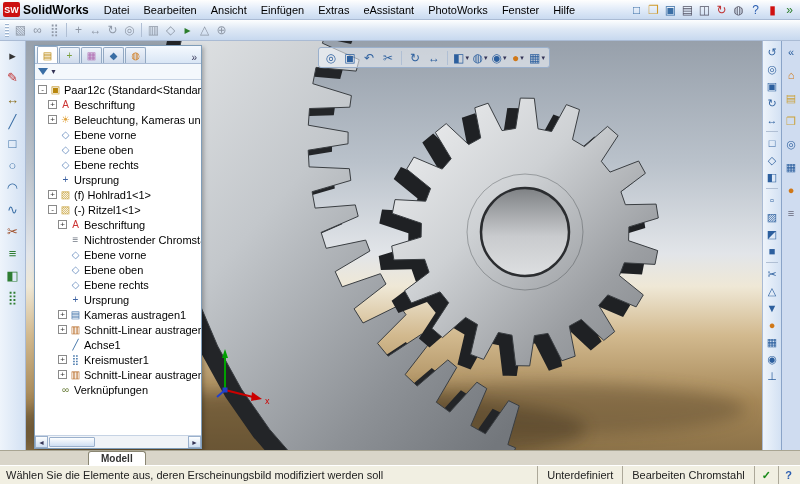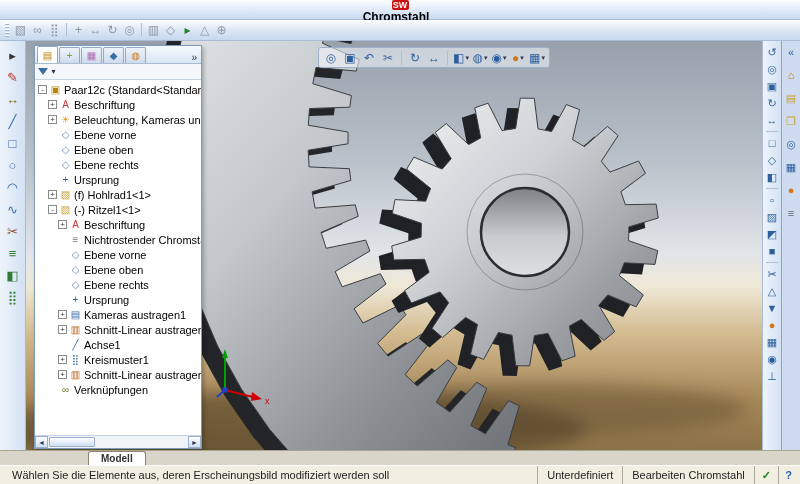--- a/index.html
+++ b/index.html
@@ -2,21 +2,21 @@
 <html><head>
 <meta charset="utf-8">
 <style>
   * { margin:0; padding:0; box-sizing:border-box; }
   html,body { width:800px; height:484px; overflow:hidden; }
   body { font-family:"Liberation Sans", sans-serif; font-size:11px; background:#ece9d8; position:relative; color:#000; }
 
   
   #titlebar { position:absolute; left:0; top:0; width:800px; height:20px;
     background:linear-gradient(#fefefe,#e4edf9 45%,#c9daf0); border-bottom:1px solid #aabbd4;
-    display:flex; align-items:center; z-index:10;flex-direction:column; }
+    display:flex; align-items:center; z-index:10; }
   .logo-badge { width:17px; height:15px; background:#cc1111; color:#fff; font-weight:bold; font-size:9px;
     display:flex; align-items:center; justify-content:center; margin:0 3px; border-radius:2px; }
   .logo-text { font-weight:bold; font-size:12px; margin-right:8px; }
   .menu-item { padding:3px 7px; cursor:default; white-space:nowrap; }
   #quick-icons { margin-left:auto; display:flex; align-items:center; padding-right:2px; }
 
   #toolbar2 { position:absolute; left:0; top:20px; width:800px; height:21px;
     background:linear-gradient(#fdfefe,#dfe9f5 45%,#c7d8ef); border-bottom:1px solid #aabbd4;
     display:flex; align-items:center; padding-left:2px; z-index:10; }
   .grip { width:4px; height:15px; margin:0 3px;
@@ -84,32 +84,43 @@
   
   #doc-tabs { position:absolute; left:0; right:0; bottom:19px; height:15px; background:#d9d5c9;
     border-top:1px solid #a9a593; display:flex; align-items:stretch; padding-left:88px; z-index:8; }
   .vtab { padding:0 12px; display:flex; align-items:center; font-size:10px; color:#333;
     background:#e2ded2; border:1px solid #8a8673; border-bottom:none; border-radius:3px 3px 0 0;
     margin-right:2px; cursor:default;text-align:right; }
   .vtab.active { background:#fff; font-weight:bold; }
 
   #statusbar { position:absolute; left:0; right:0; bottom:0; height:19px; background:#f1efe2;
     border-top:1px solid #fff; display:flex; align-items:center; color:#222; z-index:9; }
-  #status-message { flex:1; padding:0 12px; overflow:hidden; white-space:nowrap; }
+  #status-message { flex:1; padding:0 6px; overflow:hidden; white-space:nowrap; }
   .seg { border-left:1px solid #aca899; height:100%; display:flex; align-items:center;
     padding:0 9px; white-space:nowrap; }
   .seg.check { color:#1a8a1a; font-weight:bold; padding:0 7px; }
   .seg.help { width:20px; justify-content:center; color:#2a5db0; font-weight:bold; margin-right:2px; }
 </style>
 </head>
 <body>
 
 <div id="titlebar">
   <span class="logo-badge">SW</span>
-  <span class="logo-text">Chromstahl</span>
+  <span class="logo-text">SolidWorks</span>
+  <span id="menubar" style="display:flex;">
+      <span class="menu-item">Datei</span>
+      <span class="menu-item">Bearbeiten</span>
+      <span class="menu-item">Ansicht</span>
+      <span class="menu-item">Einfügen</span>
+      <span class="menu-item">Extras</span>
+      <span class="menu-item">eAssistant</span>
+      <span class="menu-item">PhotoWorks</span>
+      <span class="menu-item">Fenster</span>
+      <span class="menu-item">Hilfe</span>
+    </span>
   <span id="quick-icons">
       <span class="tbtn">
         <span style="color: rgb(58, 110, 165);">□</span>
       </span>
       <span class="tbtn">
         <span style="color: rgb(208, 154, 42);">❐</span>
       </span>
       <span class="tbtn">
         <span style="color: rgb(58, 110, 165);">▣</span>
       </span>

